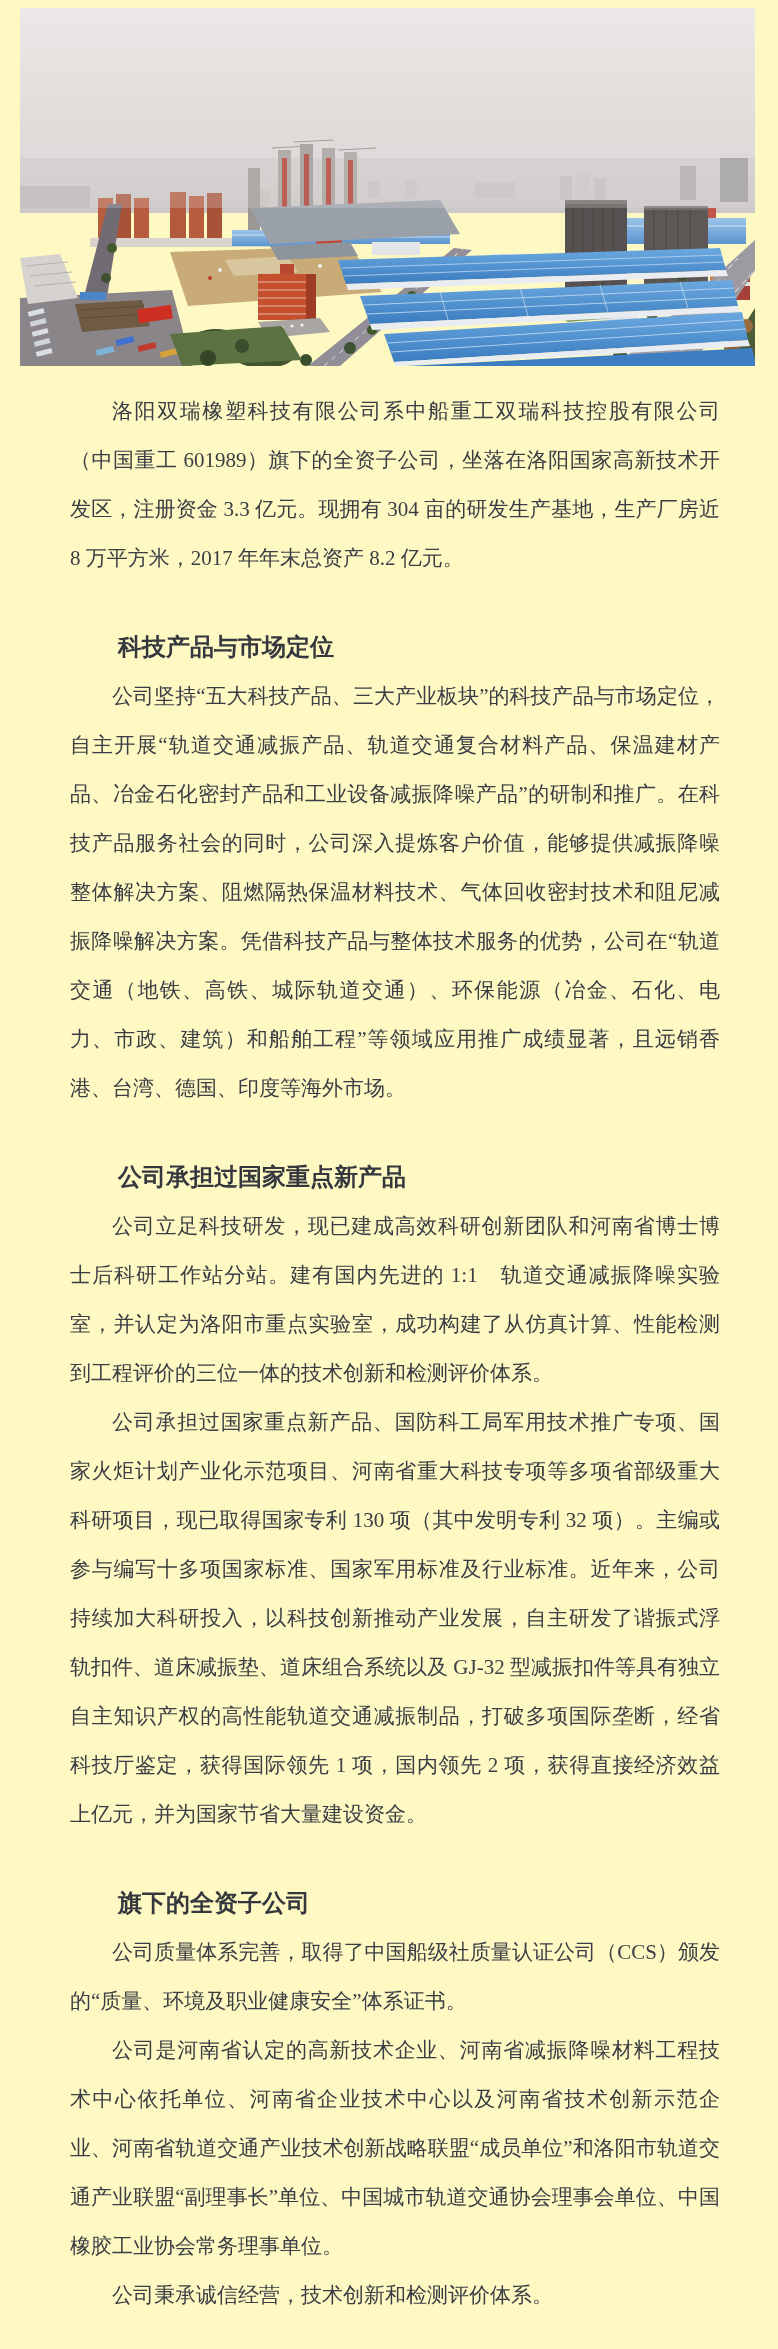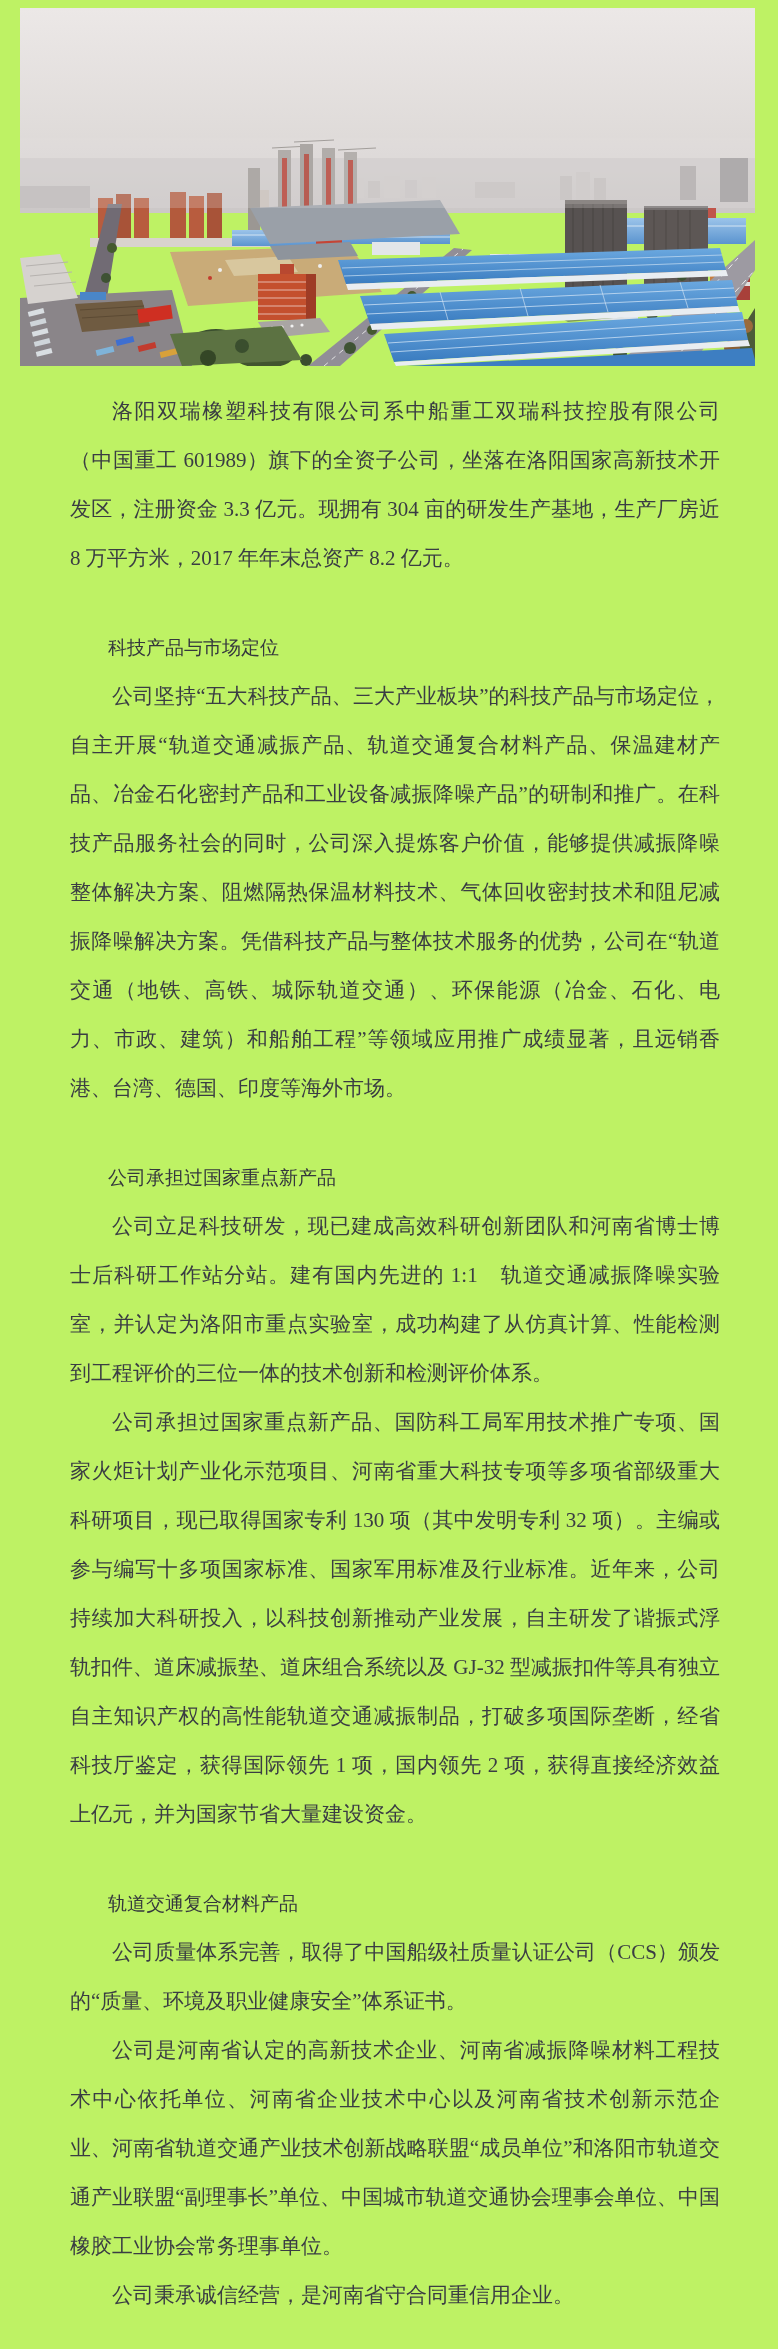--- a/index.html
+++ b/index.html
@@ -1,20 +1,20 @@
 <!DOCTYPE html>
 <html lang="zh"><head>
 <meta charset="utf-8">
 <style>
   html,body{margin:0;padding:0;background:#ffffff;}
   .page{
     position:relative;
     width:778px;
     height:2349px;
-    background:#bef264;
+    background:#fef9c3;
     overflow:hidden;
     font-family:"Liberation Serif","DejaVu Serif",serif;
     color:#3a3d43;
   }
   .photo-wrap{
     position:absolute;
     left:20px;
     top:8px;
     width:735px;
     height:358px;
@@ -31,23 +31,23 @@
     margin:0;
     font-size:21px;
     line-height:49px;
     text-align:justify;
     text-indent:2em;
     word-break:break-all;
   }
   p.intro{margin-top:21px;}
   h3.heading{
     margin:40px 0 0 0;
-    font-size:19px;
+    font-size:24px;
     line-height:49px;
-    font-weight:normal;
+    font-weight:bold;
     text-indent:2em;
     color:#34373d;
   }
 </style>
 </head>
 <body>
 
 <div class="page">
 
   <div class="photo-wrap">
@@ -277,19 +277,19 @@
   <div class="content">
     <p class="body intro">洛阳双瑞橡塑科技有限公司系中船重工双瑞科技控股有限公司（中国重工 601989）旗下的全资子公司，坐落在洛阳国家高新技术开发区，注册资金 3.3 亿元。现拥有 304 亩的研发生产基地，生产厂房近 8 万平方米，2017 年年末总资产 8.2 亿元。</p>
 
     <h3 class="heading">科技产品与市场定位</h3>
     <p class="body">公司坚持“五大科技产品、三大产业板块”的科技产品与市场定位，自主开展“轨道交通减振产品、轨道交通复合材料产品、保温建材产品、冶金石化密封产品和工业设备减振降噪产品”的研制和推广。在科技产品服务社会的同时，公司深入提炼客户价值，能够提供减振降噪整体解决方案、阻燃隔热保温材料技术、气体回收密封技术和阻尼减振降噪解决方案。凭借科技产品与整体技术服务的优势，公司在“轨道交通（地铁、高铁、城际轨道交通）、环保能源（冶金、石化、电力、市政、建筑）和船舶工程”等领域应用推广成绩显著，且远销香港、台湾、德国、印度等海外市场。</p>
 
     <h3 class="heading">公司承担过国家重点新产品</h3>
     <p class="body">公司立足科技研发，现已建成高效科研创新团队和河南省博士博士后科研工作站分站。建有国内先进的 1:1　轨道交通减振降噪实验室，并认定为洛阳市重点实验室，成功构建了从仿真计算、性能检测到工程评价的三位一体的技术创新和检测评价体系。</p>
     <p class="body">公司承担过国家重点新产品、国防科工局军用技术推广专项、国家火炬计划产业化示范项目、河南省重大科技专项等多项省部级重大科研项目，现已取得国家专利 130 项（其中发明专利 32 项）。主编或参与编写十多项国家标准、国家军用标准及行业标准。近年来，公司持续加大科研投入，以科技创新推动产业发展，自主研发了谐振式浮轨扣件、道床减振垫、道床组合系统以及 GJ-32 型减振扣件等具有独立自主知识产权的高性能轨道交通减振制品，打破多项国际垄断，经省科技厅鉴定，获得国际领先 1 项，国内领先 2 项，获得直接经济效益上亿元，并为国家节省大量建设资金。</p>
 
-    <h3 class="heading">轨道交通复合材料产品</h3>
+    <h3 class="heading">旗下的全资子公司</h3>
     <p class="body">公司质量体系完善，取得了中国船级社质量认证公司（CCS）颁发的“质量、环境及职业健康安全”体系证书。</p>
     <p class="body">公司是河南省认定的高新技术企业、河南省减振降噪材料工程技术中心依托单位、河南省企业技术中心以及河南省技术创新示范企业、河南省轨道交通产业技术创新战略联盟“成员单位”和洛阳市轨道交通产业联盟“副理事长”单位、中国城市轨道交通协会理事会单位、中国橡胶工业协会常务理事单位。</p>
-    <p class="body">公司秉承诚信经营，是河南省守合同重信用企业。</p>
+    <p class="body">公司秉承诚信经营，技术创新和检测评价体系。</p>
   </div>
 
 </div>
 
 </body></html>

